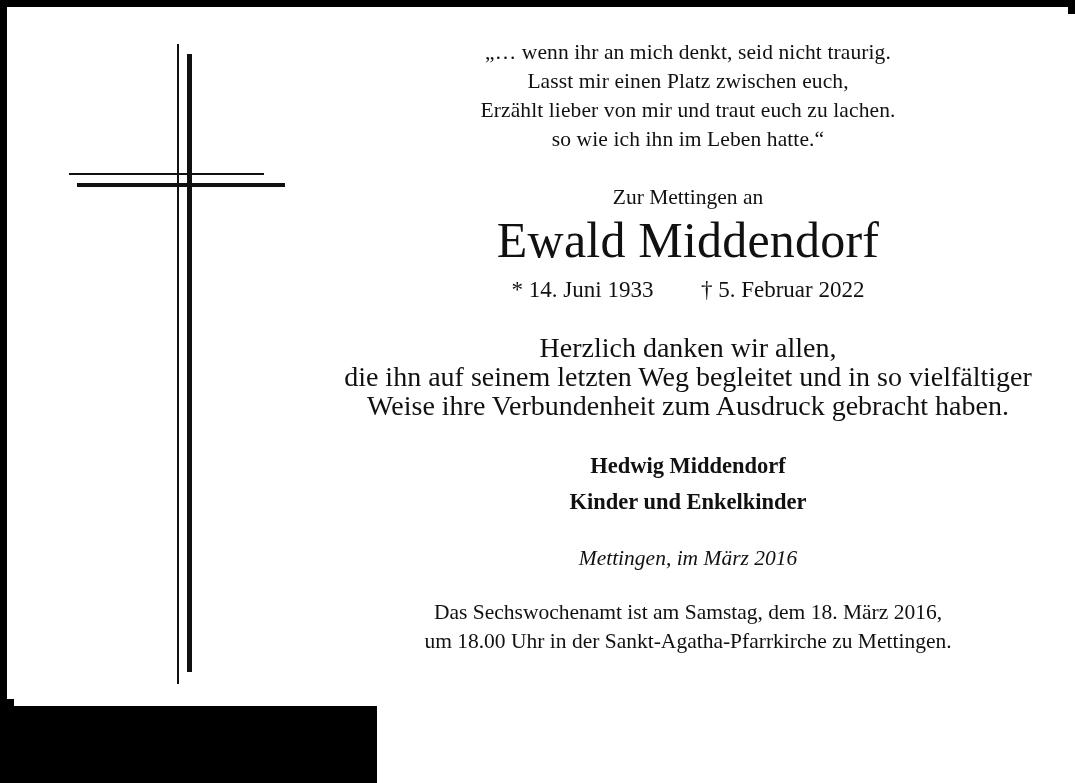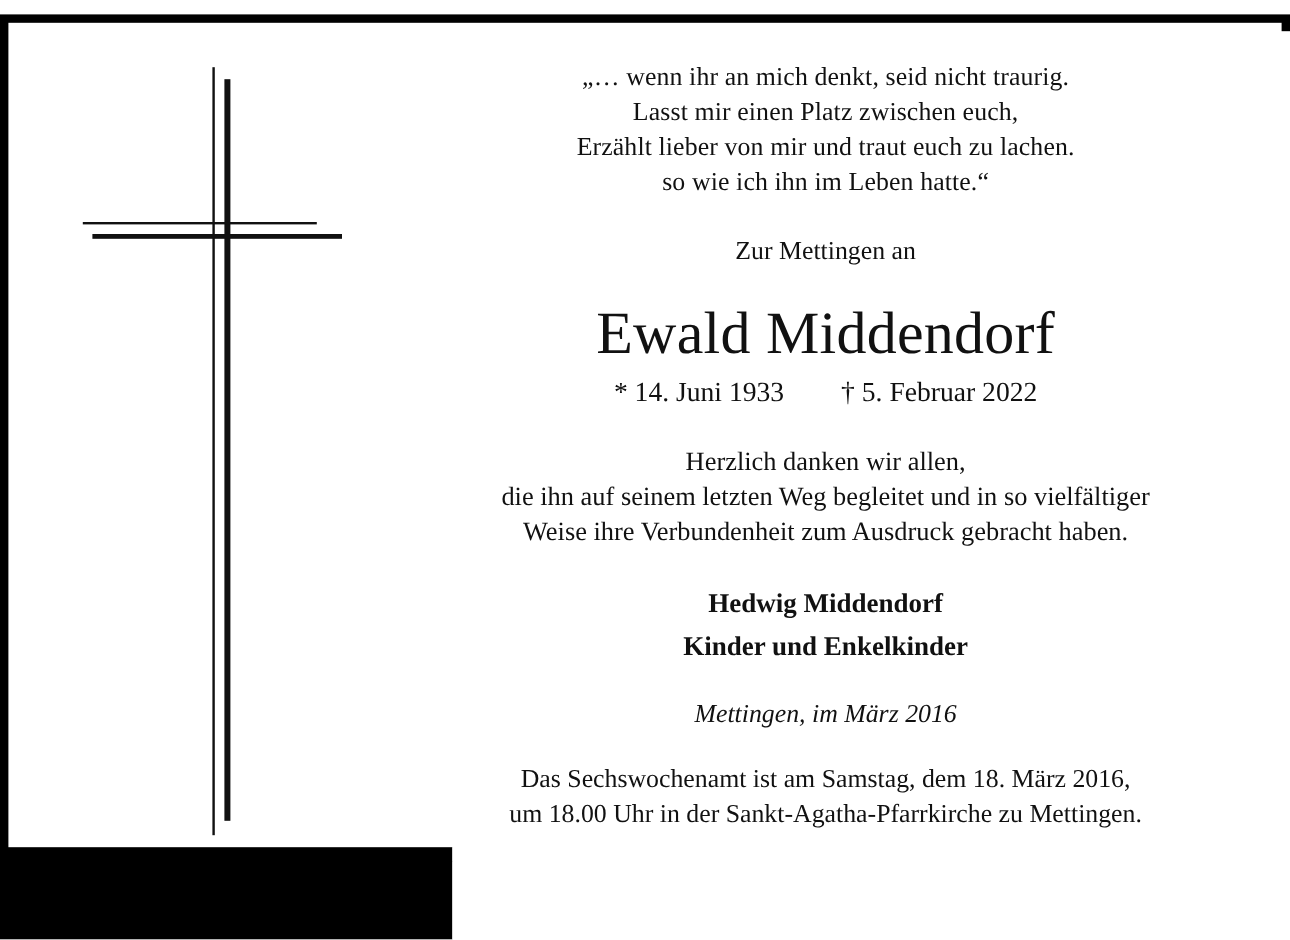--- a/index.html
+++ b/index.html
@@ -19,21 +19,21 @@
     position: relative;
     width: 1075px;
     height: 783px;
     background: #ffffff;
   }
 
   
   .card {
     position: absolute;
     left: 0;
-    top: 12px;
+    top: 0;
     width: 1075px;
     height: 706px;
     box-sizing: border-box;
     border: 7px solid #000000;
     background: #ffffff;
   }
 
   .inner {
     position: absolute;
     left: 7px;
@@ -100,40 +100,39 @@
   }
   .verse .line { display: block; }
 
   .memorial-label {
     margin-top: 29px;
     font-size: 21.5px;
     line-height: 28px;
   }
 
   .name {
-    margin-top: 25px;
     font-size: 50px;
     line-height: 58px;
     font-weight: 400;
     letter-spacing: 0.2px;
   }
 
   .dates {
     margin-top: 6px;
     font-size: 23px;
     line-height: 30px;
   }
   .dates .gap {
     display: inline-block;
     width: 36px;
   }
 
   .thanks {
     margin-top: 28px;
-    font-size: 22px;
+    font-size: 28px;
     line-height: 29px;
   }
   .thanks .line { display: block; }
 
   .family {
     margin-top: 28px;
     font-size: 22.5px;
     line-height: 36px;
     font-weight: bold;
   }

